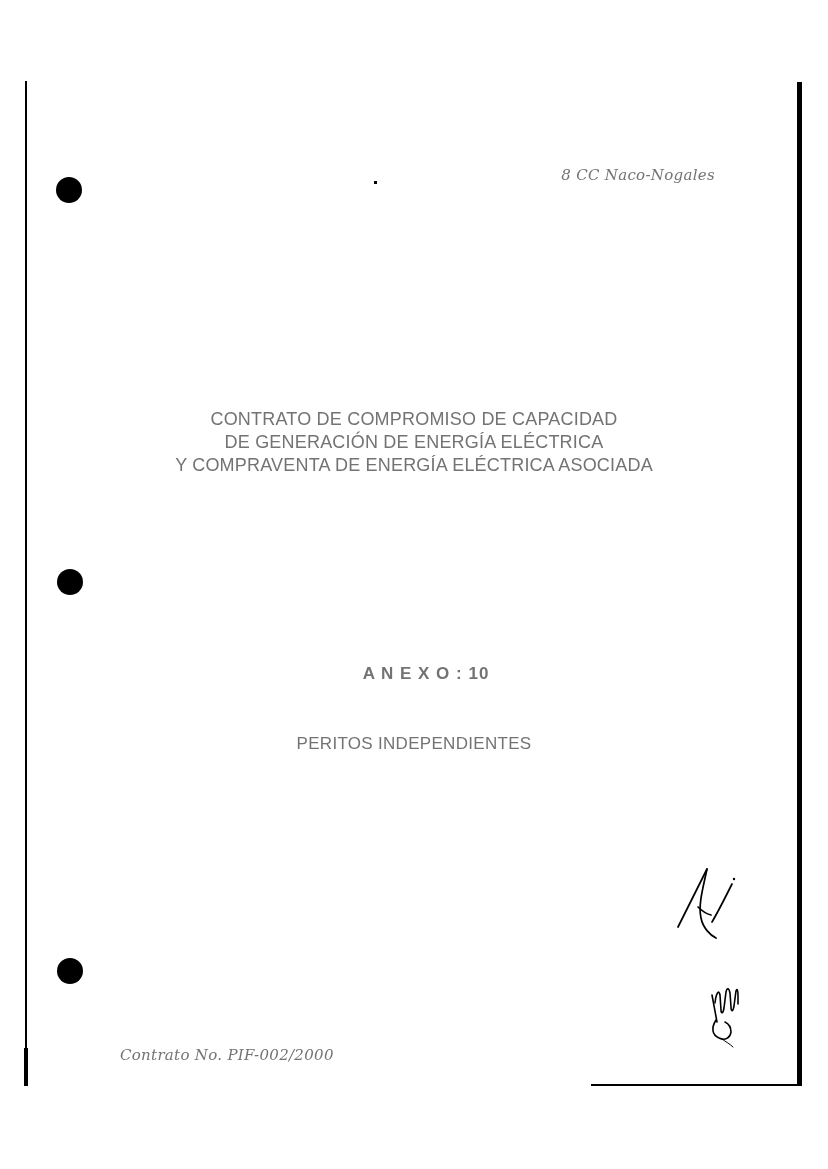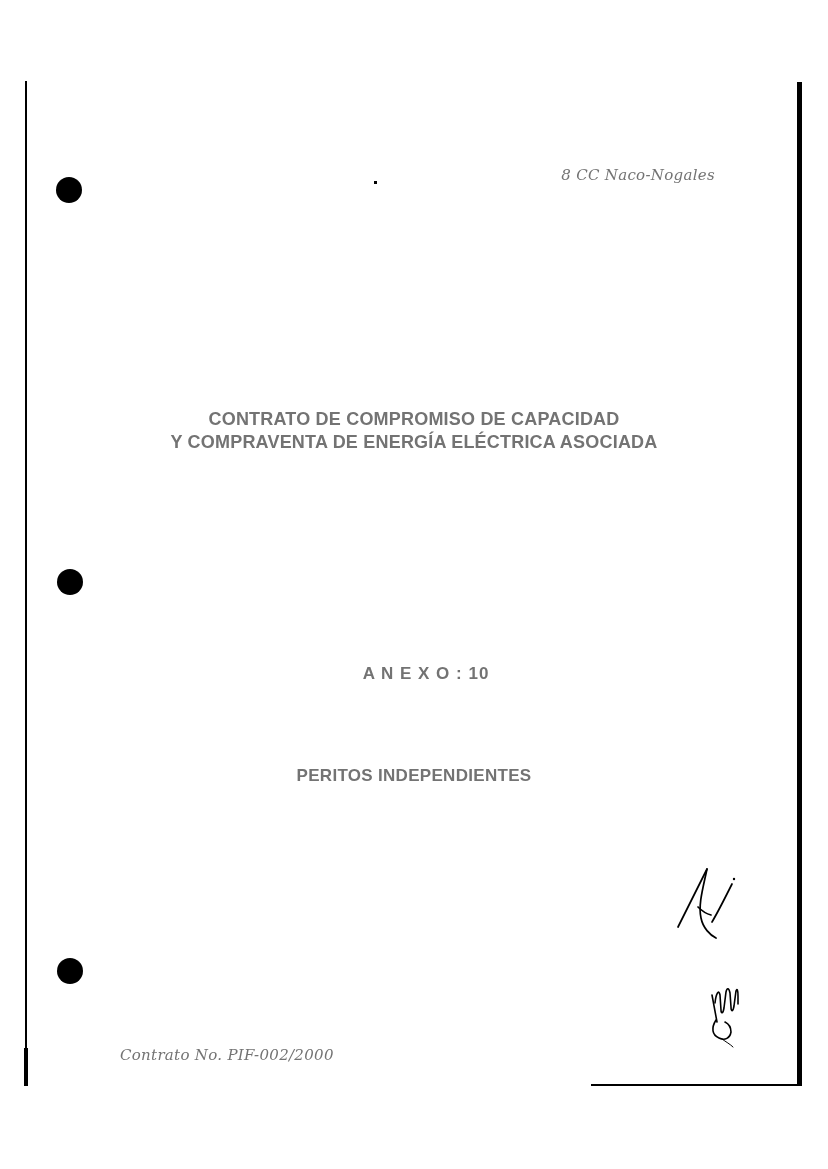--- a/index.html
+++ b/index.html
@@ -44,21 +44,21 @@
     font-style: italic;
     font-size: 15px;
     letter-spacing: 0.3px;
   }
   .title-block {
     position: absolute;
     left: 0;
     top: 408px;
     width: 100%;
     text-align: center;
-    font-weight: bold;
+    font-weight: normal;
     font-size: 18px;
     line-height: 23px;
     letter-spacing: 0.2px;
   }
   .annex-label {
     position: absolute;
     left: 0;
     top: 664px;
     width: 100%;
     text-align: center;
@@ -66,24 +66,23 @@
     font-size: 17px;
     letter-spacing: 1px;
     margin-left: 12px;
   }
   .doc-subtitle {
     position: absolute;
     left: 0;
     top: 734px;
     width: 100%;
     text-align: center;
-    font-weight: bold;
+    font-weight: normal;
     font-size: 17px;
     letter-spacing: 0.3px;
-    margin-top: 32px;
   }
   .footer-contract {
     position: absolute;
     left: 120px;
     top: 1014px;
     font-family: "DejaVu Serif", "Liberation Serif", serif;
     font-style: italic;
     font-size: 15px;
     letter-spacing: 0.3px;
     margin-top: 32px;
@@ -104,20 +103,21 @@
   <div class="edge speck"></div>
 
   <div class="punch-hole hole-1"></div>
   <div class="punch-hole hole-2"></div>
   <div class="punch-hole hole-3"></div>
 
   <div class="header-tag">8 CC Naco-Nogales</div>
 
   <div class="title-block">
     <div>CONTRATO DE COMPROMISO DE CAPACIDAD</div>
+    <div>DE GENERACIÓN DE ENERGÍA ELÉCTRICA</div>
     <div>Y COMPRAVENTA DE ENERGÍA ELÉCTRICA ASOCIADA</div>
   </div>
 
   <div class="annex-label">A N E X O : 10</div>
 
   <div class="doc-subtitle">PERITOS INDEPENDIENTES</div>
 
   <svg class="sig sig-initial" width="95" height="105" viewBox="0 0 95 105">
     <g fill="none" stroke="#000" stroke-width="1.7" stroke-linecap="round">
       <path d="M23,77 L52,19"></path>

